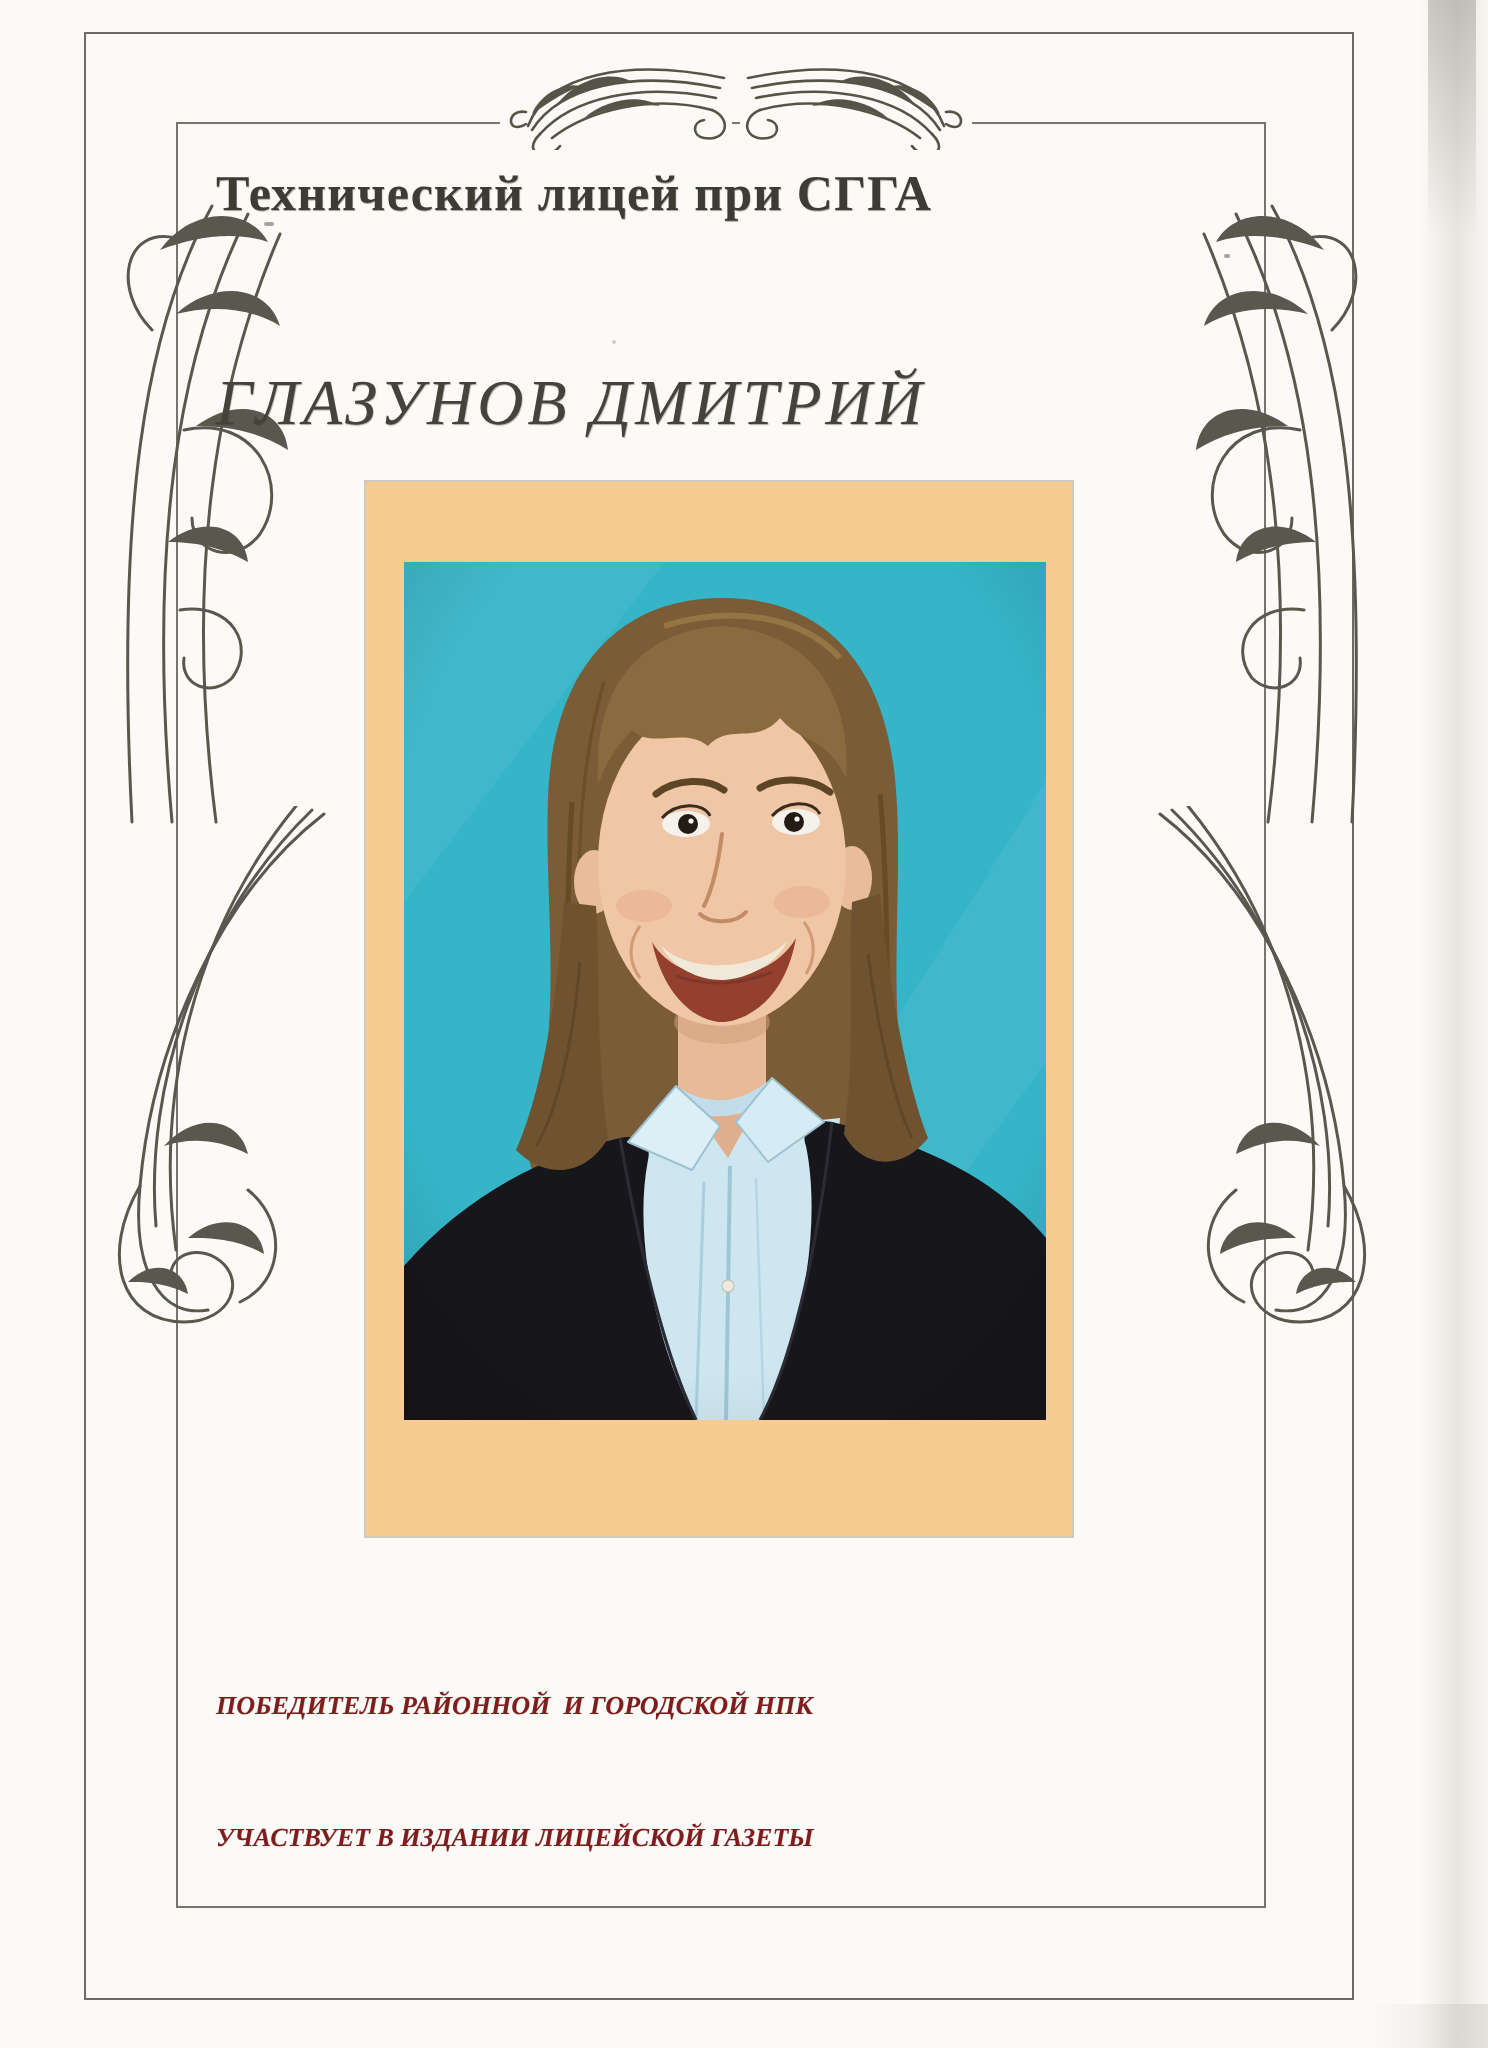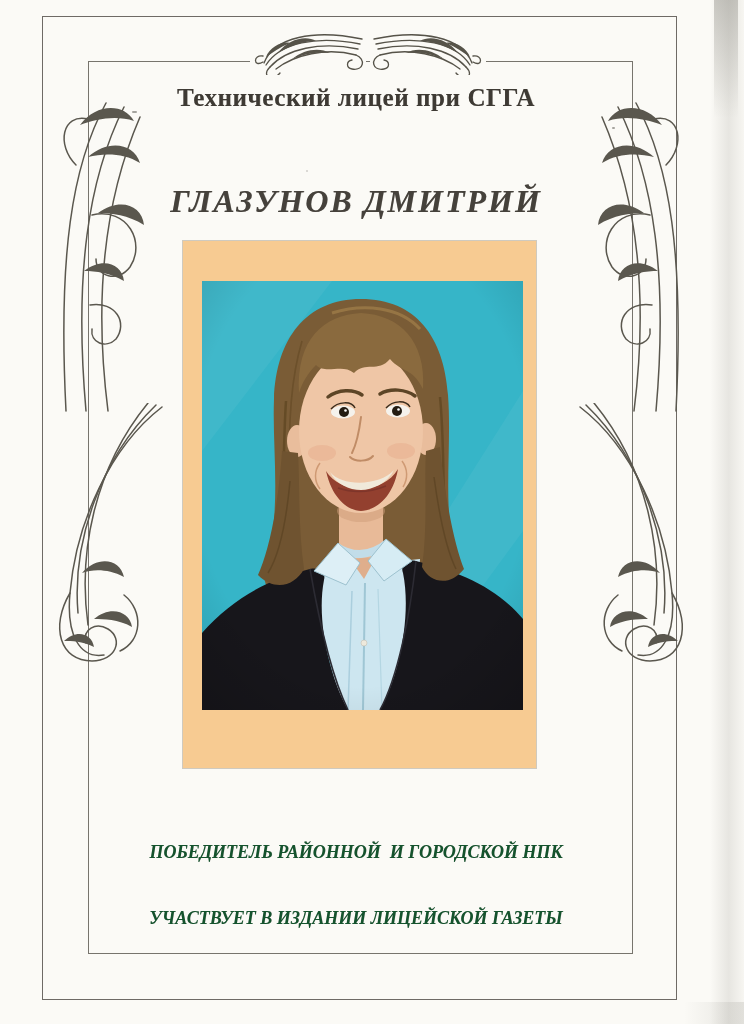--- a/index.html
+++ b/index.html
@@ -8,27 +8,27 @@
     background:#fbfaf6;overflow:hidden;
     font-family:"Liberation Serif","DejaVu Serif",serif;
     color:#403c37;
   }
   
   .outer-border{position:absolute;left:42px;top:16px;width:633px;height:982px;
     border:1.6px solid rgba(78,75,68,.82);}
   .inner-border{position:absolute;left:88px;top:61px;width:543px;height:891px;
     border:1.4px solid rgba(86,83,75,.8);}
   
-  .text-col{position:absolute;left:84px;width:544px;text-align:center;}
+  .text-col{position:absolute;left:108px;width:544px;text-align:left;}
   .school-title{top:84px;font-size:25px;font-weight:700;letter-spacing:.6px;
     color:#3e3a34;text-shadow:.3px .3px .4px rgba(62,58,52,.45);}
   .class-year{top:142px;font-size:20px;font-weight:700;letter-spacing:1.2px;color:#4a463f;}
-  .student-name{top:183px;font-size:32px;font-weight:700;font-style:italic;
+  .student-name{top:183px;font-size:32px;font-weight:400;font-style:italic;
     letter-spacing:2px;color:#45413b;text-shadow:.3px .3px .5px rgba(62,58,52,.4);}
-  .ach{font-size:18px;font-weight:700;font-style:italic;color:#14532d;
+  .ach{font-size:13px;font-weight:700;font-style:italic;color:#7f1d1d;
     white-space:pre-wrap;text-shadow:.2px .2px .4px rgba(70,66,60,.35);}
   .ach-block-1{top:800px;line-height:21px;}
   .ach-block-2{top:861px;line-height:23px;}
   
   .photo-svg{position:absolute;left:183px;top:241px;
     box-shadow:0 0 0 1px rgba(125,112,88,.35);}
   
   .orn{position:absolute;}
   .orn-top-left{left:250px;top:27px;}
   .orn-top-right{left:370px;top:27px;transform:scaleX(-1);}

